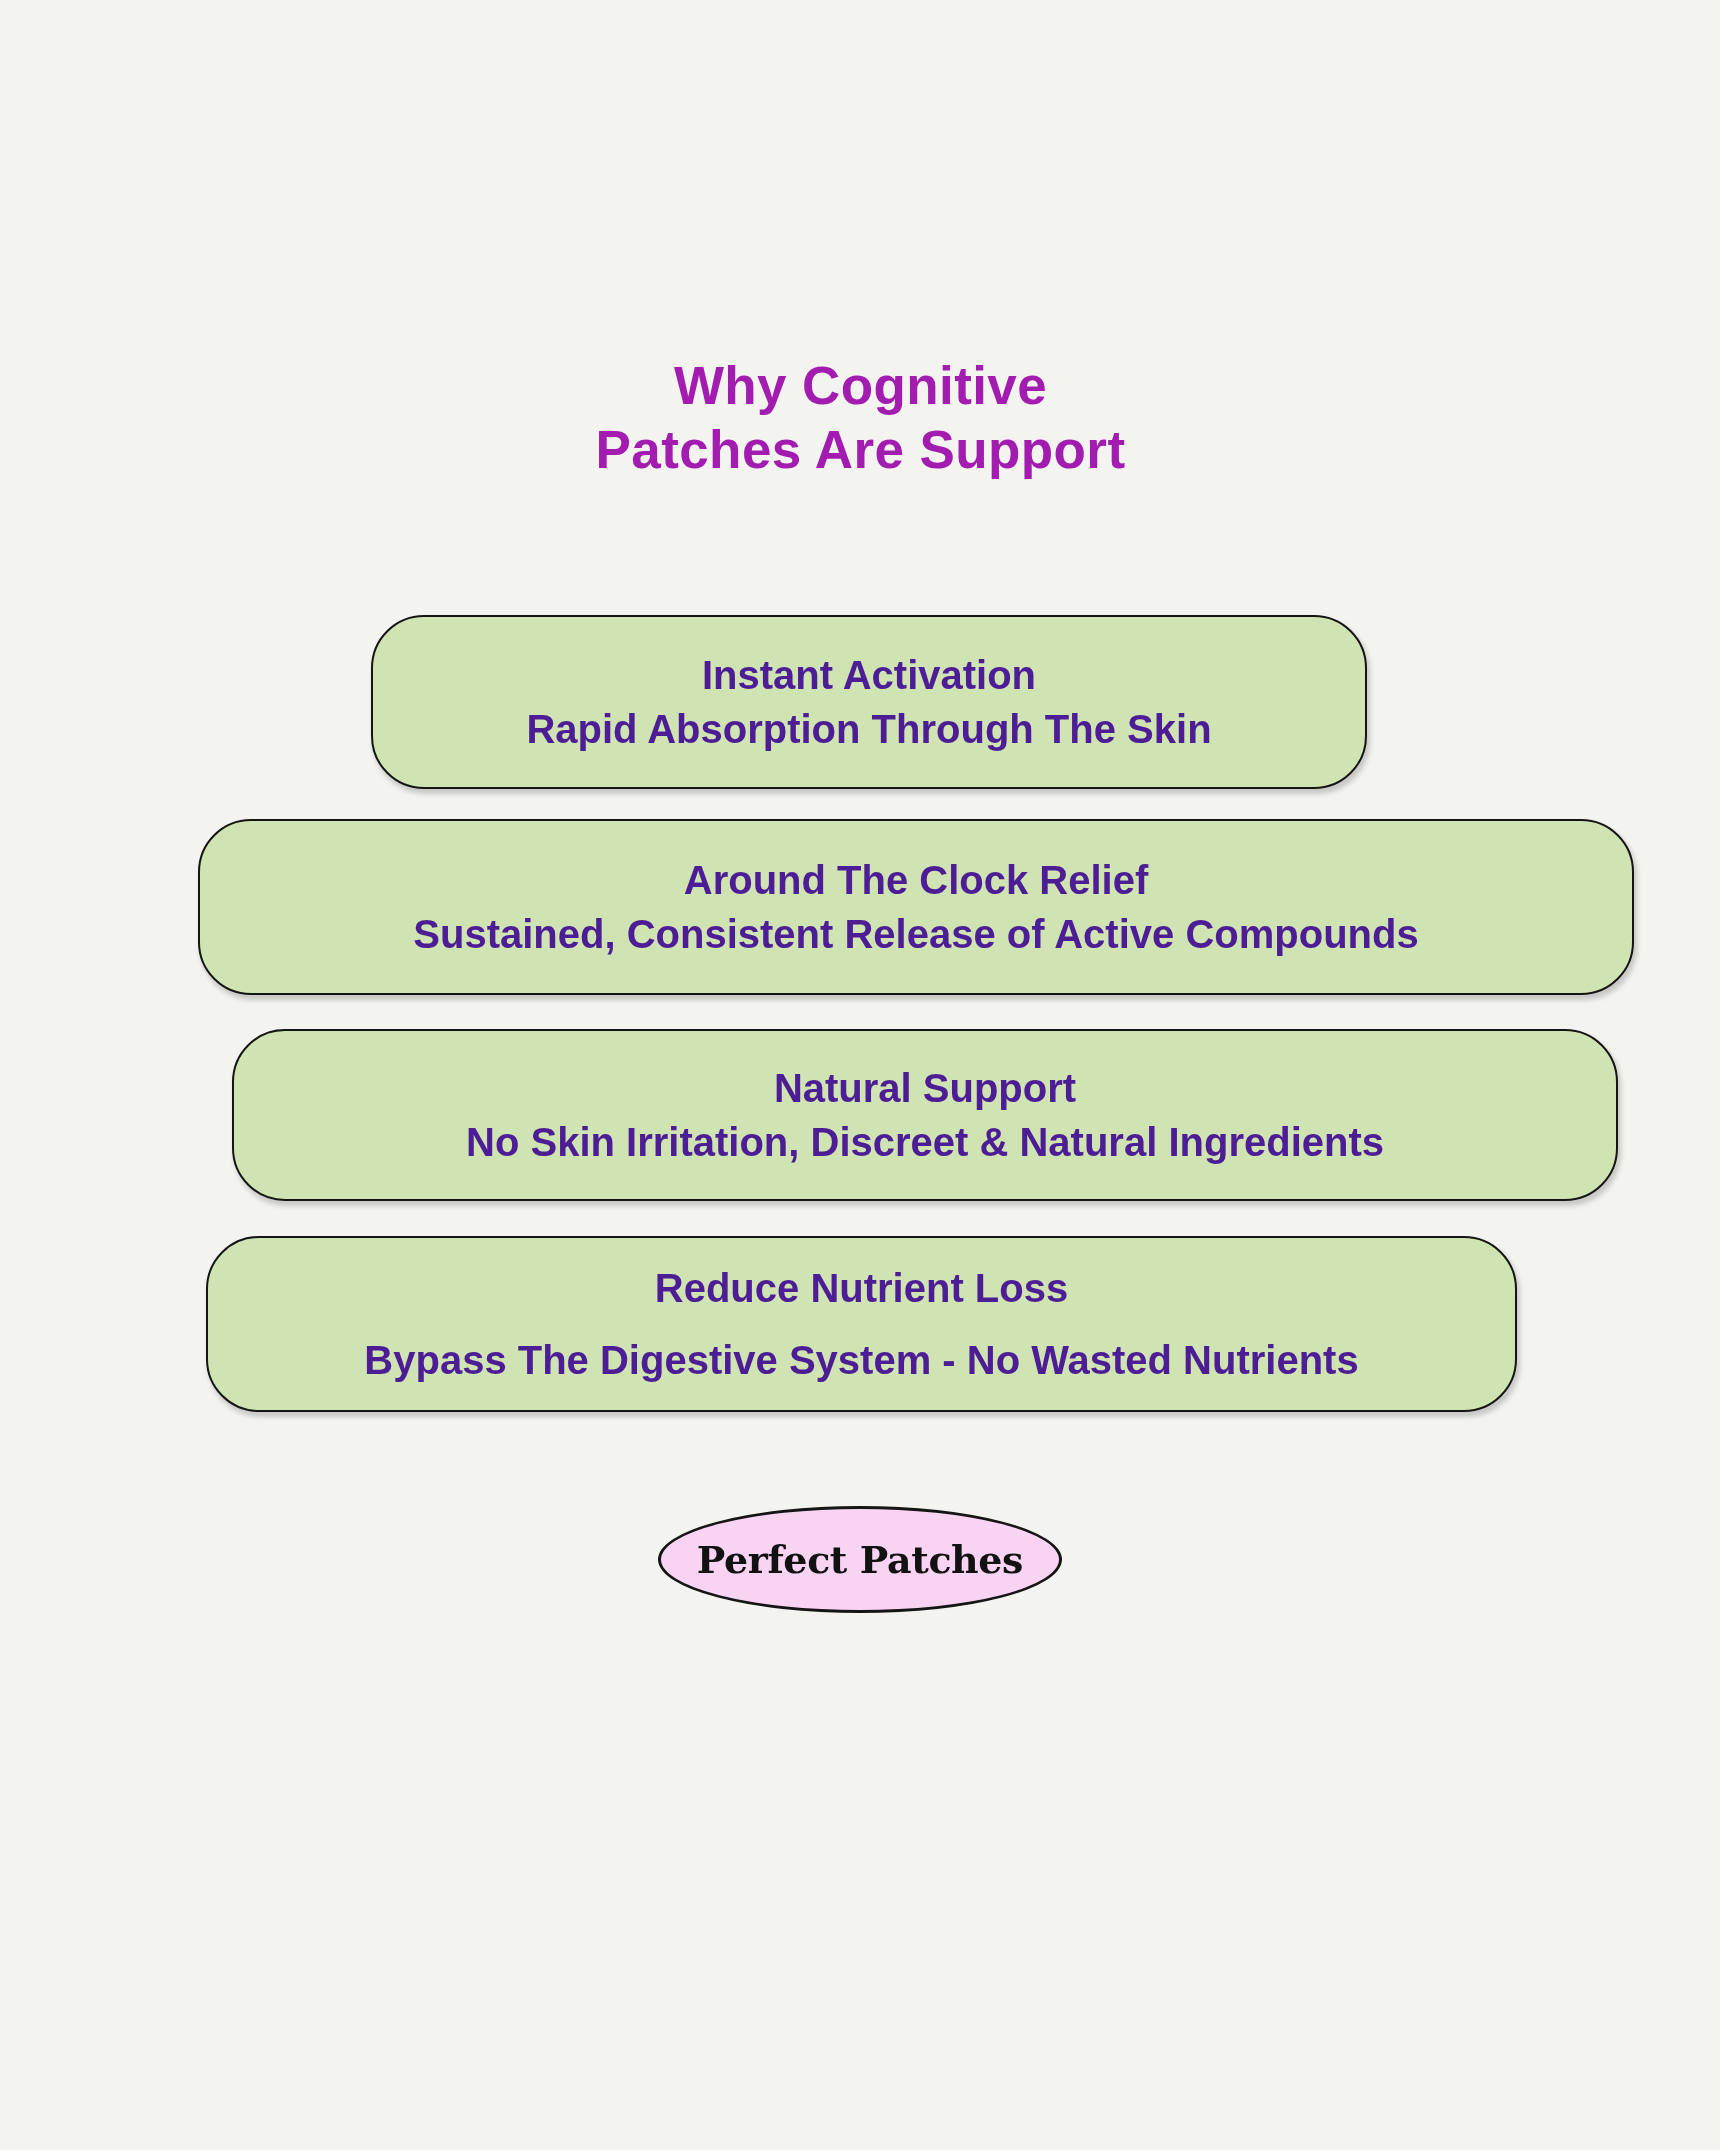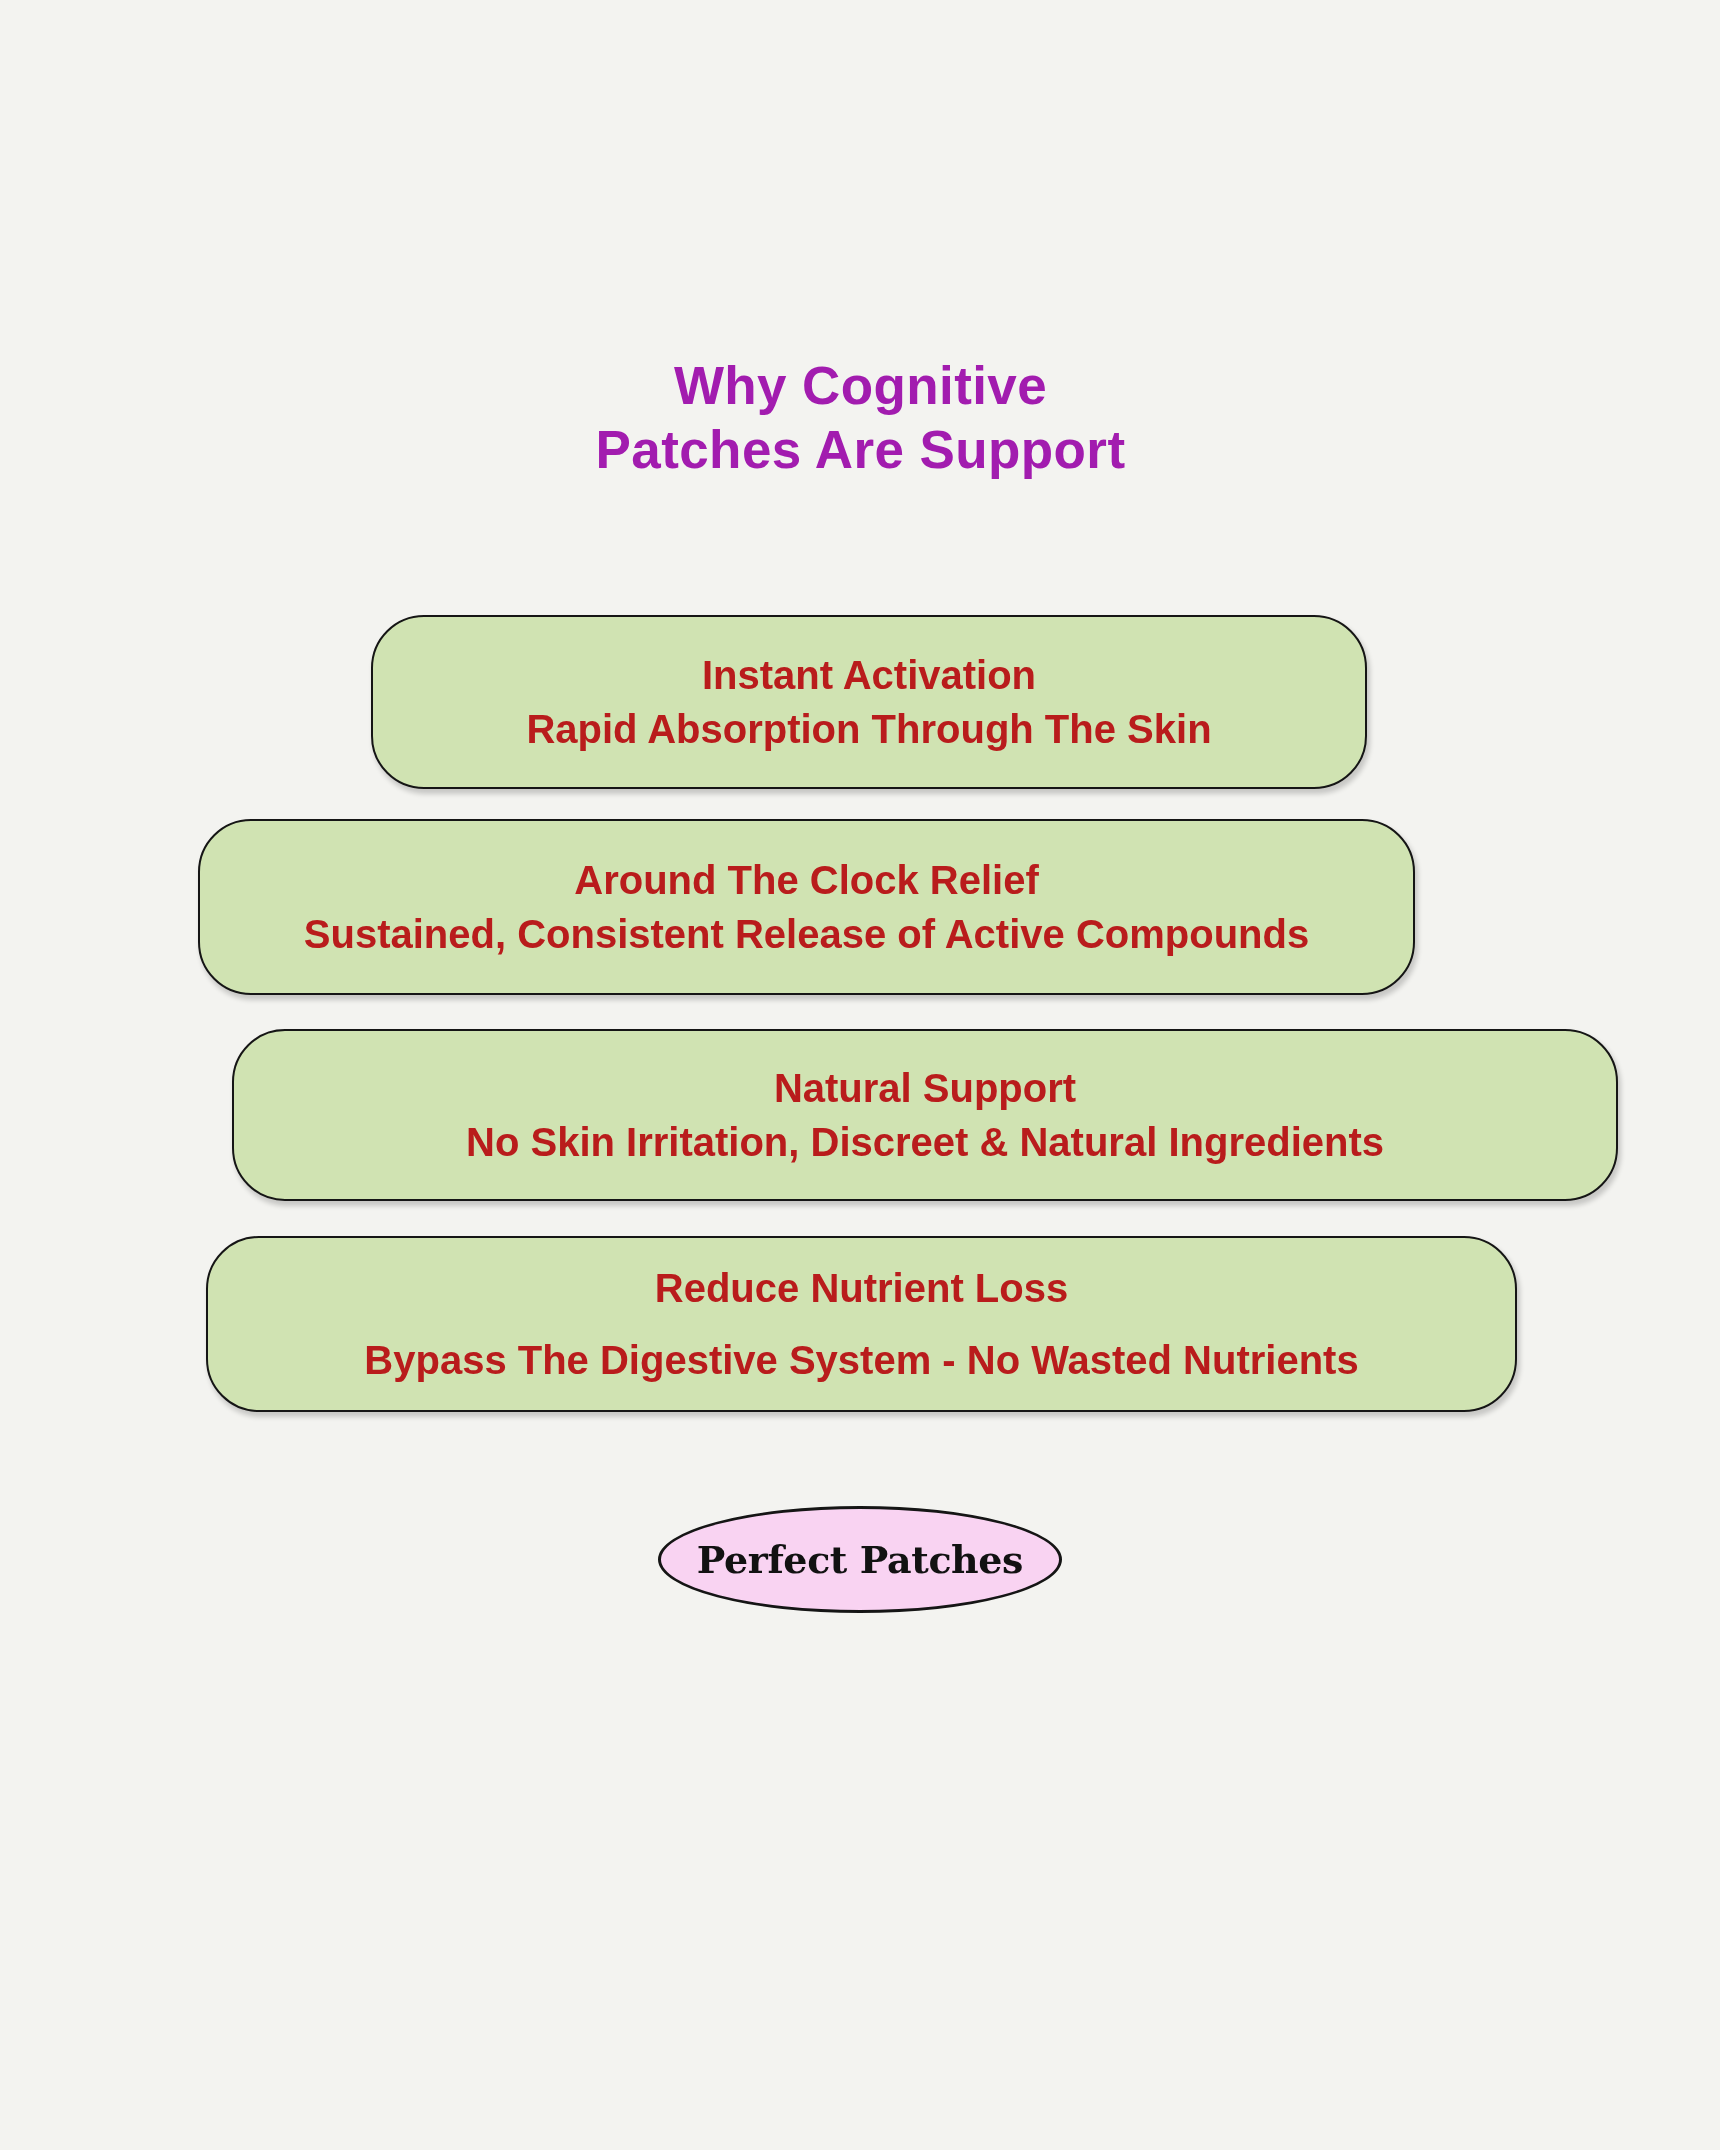--- a/index.html
+++ b/index.html
@@ -44,25 +44,25 @@
     box-shadow: 2.6px 4.3px 5.2px rgba(0, 0, 0, 0.18);
     display: flex;
     flex-direction: column;
     align-items: center;
     justify-content: center;
     gap: 14.6px;
     text-align: center;
     font-weight: bold;
     font-size: 40px;
     line-height: 1.0;
-    color: #b91c1c;
+    color: #4c1d95;
     padding: 0 26px;
   }
   .card-1 { left: 371px; top: 615px;  width: 996px; height: 174px; }
-  .card-2 { left: 198px; top: 819px;  width: 1217px; height: 176px; }
+  .card-2 { left: 198px; top: 819px;  width: 1436px; height: 176px; }
   .card-3 { left: 232px; top: 1029px; width: 1386px; height: 172px; }
   .card-4 { left: 206px; top: 1236px; width: 1311px; height: 176px; gap: 32px; }
   .badge {
     position: absolute;
     box-sizing: border-box;
     left: 658px;
     top: 1506px;
     width: 404px;
     height: 107px;
     background: #f9d3f2;

